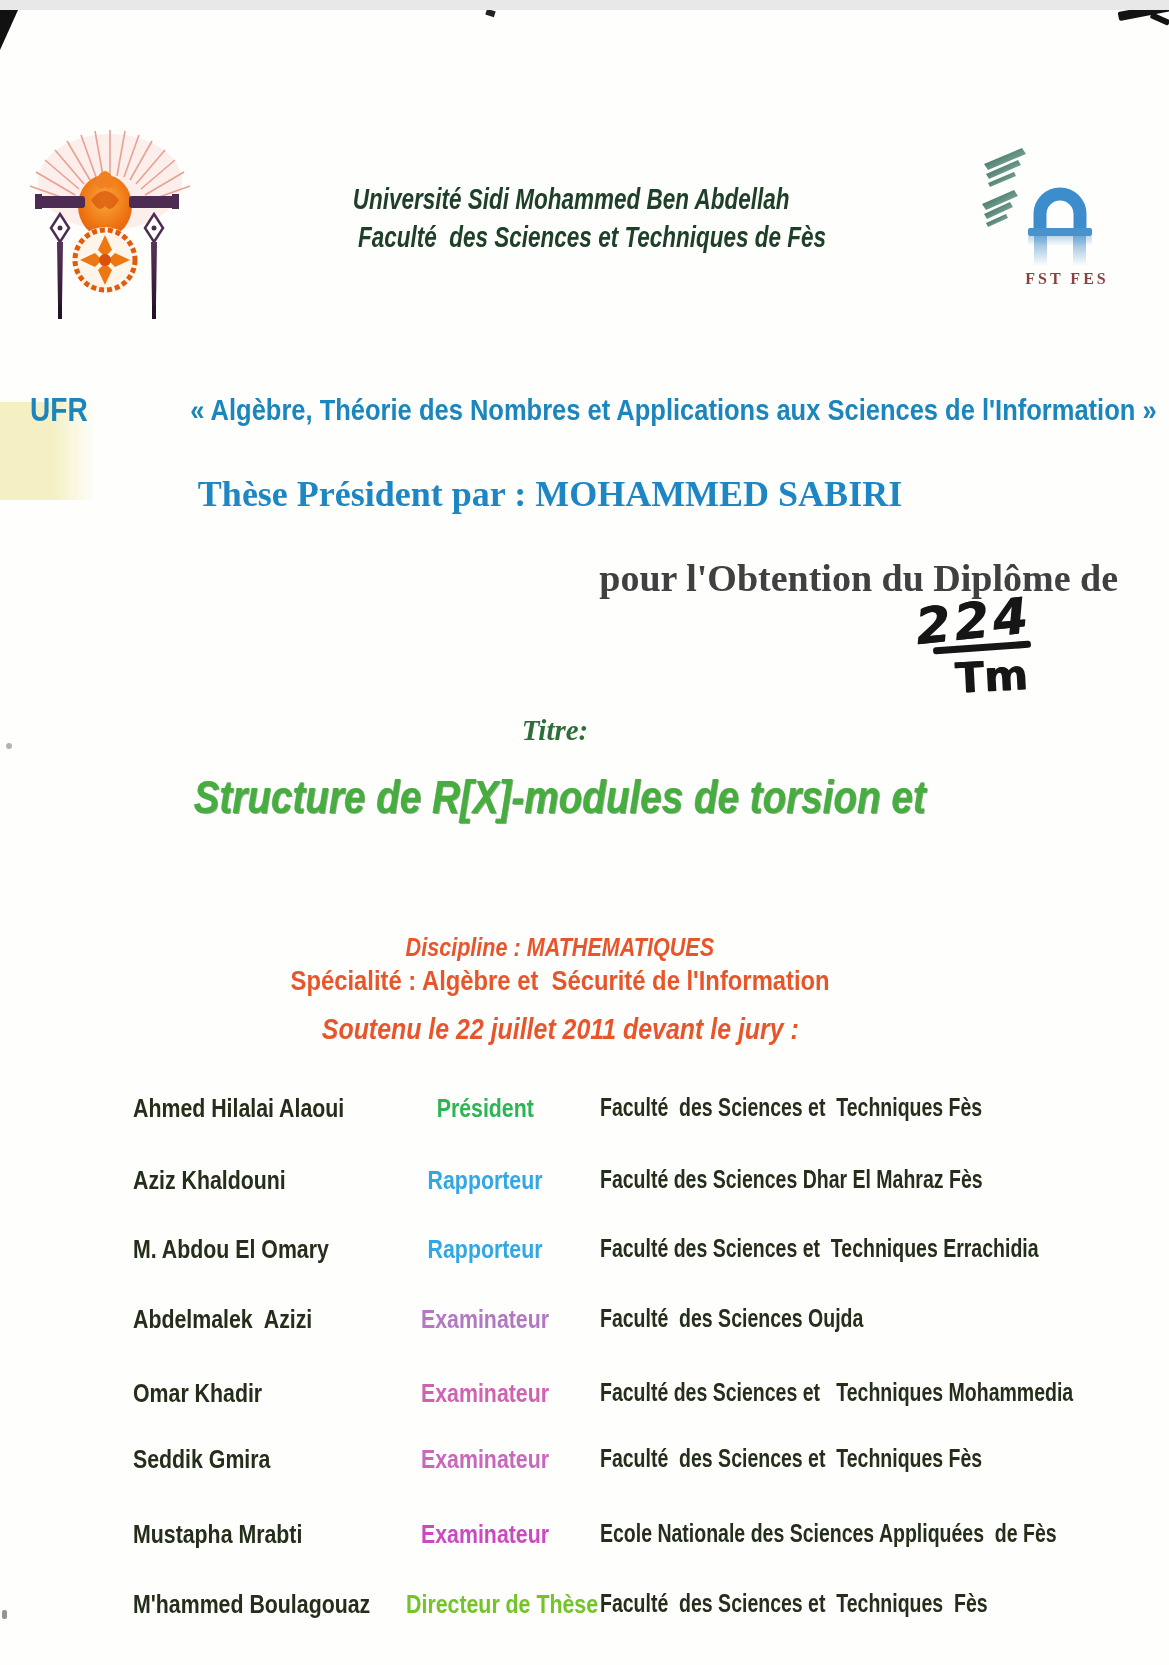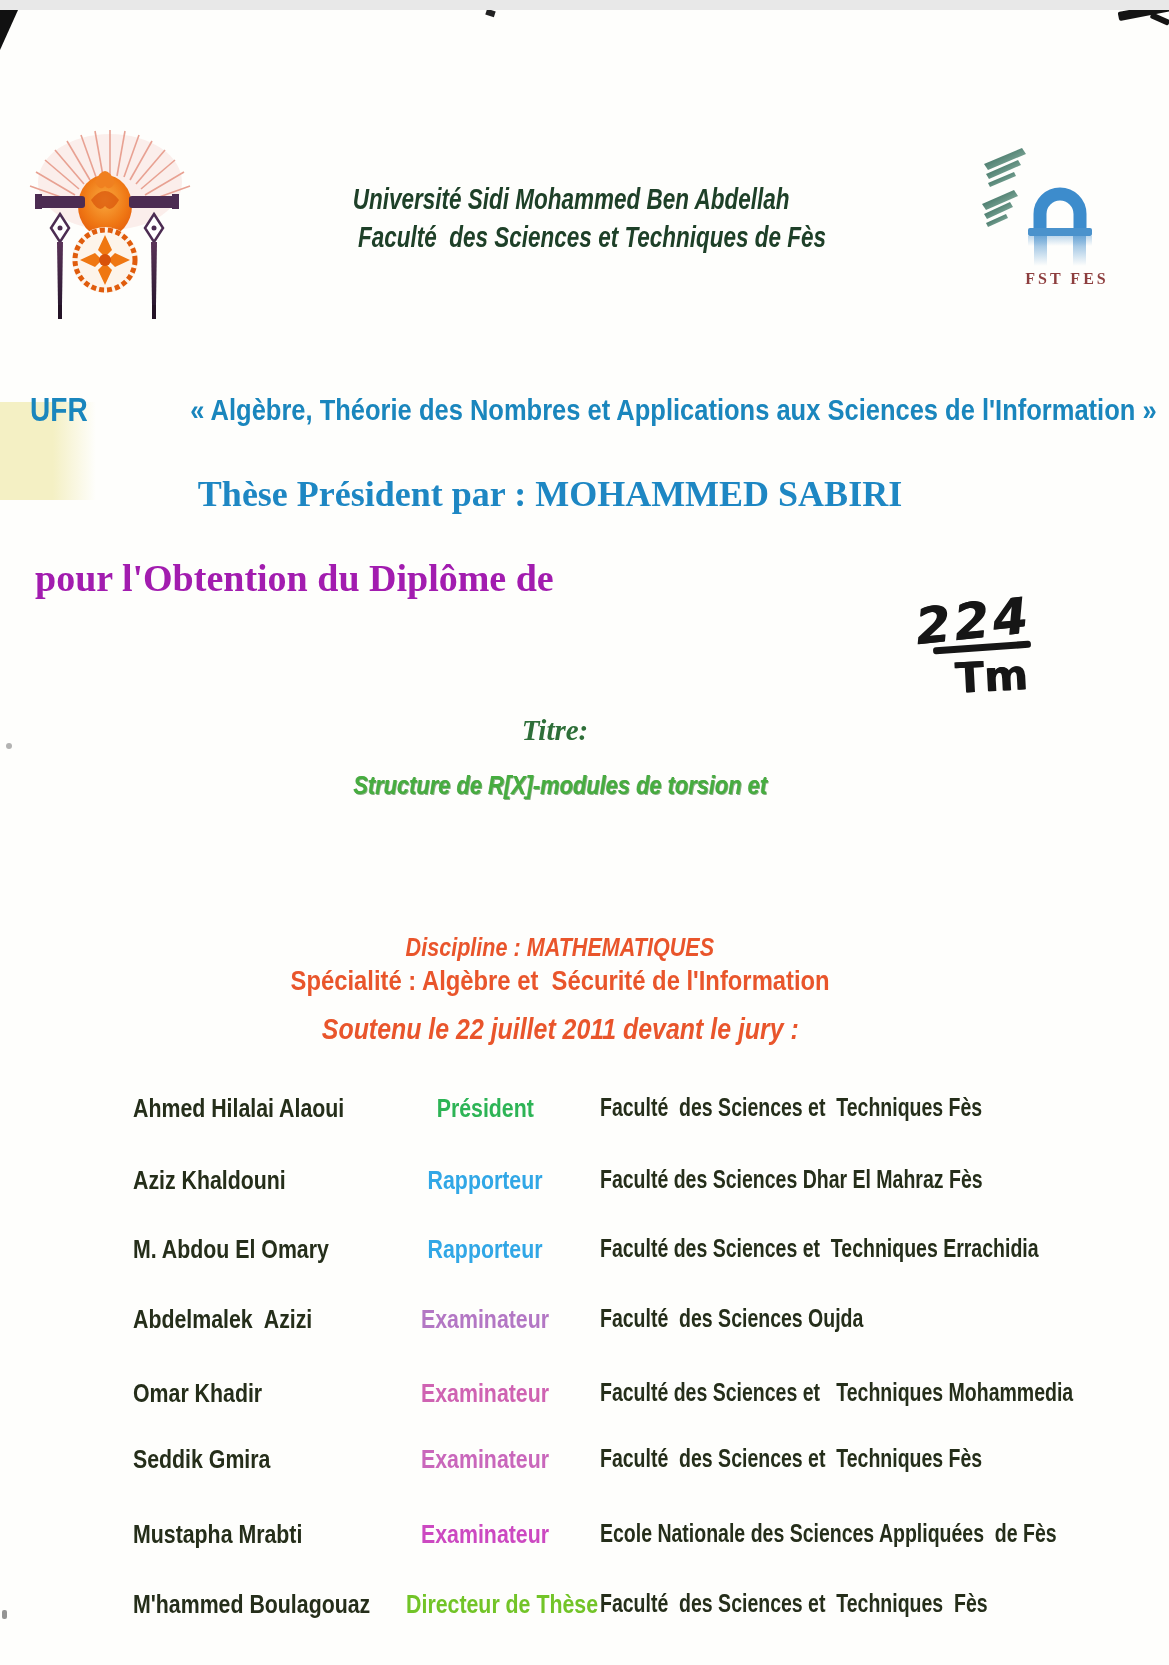--- a/index.html
+++ b/index.html
@@ -15,30 +15,30 @@
   
   .hdr{left:280px;top:170px;width:560px;text-align:center;color:#1e4028;
        font-weight:bold;font-style:italic;font-size:30px;line-height:38px;}
   
   .ufr{left:0;top:381px;width:1169px;color:#1a86bd;font-weight:bold;}
   .ufr .pfx{position:absolute;left:30px;top:0;font-size:33px;--sx:.85;}
   .ufr .txt{position:absolute;left:105px;top:2px;width:1000px;text-align:center;font-size:30px;}
   
   .serifblue{font-family:"Liberation Serif",serif;font-weight:bold;color:#1e87c3;}
   .these{left:0;top:463px;width:1100px;text-align:center;font-size:36px;}
-  .pour{left:0;top:546px;width:1118px;text-align:left;font-size:38px;color:#a21caf;padding-left:35px;}
+  .pour{left:0;top:546px;width:1118px;text-align:right;font-size:38px;color:#404040;}
   .doctorat{left:0;top:629px;width:1118px;text-align:center;
             font-family:"Liberation Serif",serif;font-weight:bold;font-style:italic;
             font-size:31px;color:#4d5420;}
   .titre{left:0;top:704px;width:1110px;text-align:center;
          font-family:"Liberation Serif",serif;font-weight:bold;font-style:italic;
          font-size:29px;color:#2e6f39;}
   
   .gtitle{left:0;width:1120px;text-align:center;font-weight:bold;font-style:italic;
-          font-size:26px;color:#46ad3f;
+          font-size:46px;color:#46ad3f;
           text-shadow:1px 1px 0 rgba(36,110,30,.55), -0.5px -0.5px 0 rgba(36,110,30,.4);}
   .gt1{top:760px;} .gt2{top:812px;}
   
   .orange{left:0;width:1120px;text-align:center;font-weight:bold;color:#e9552b;}
   .disc{top:922px;font-size:26px;font-style:italic;}
   .spec{top:955px;font-size:28px;}
   .sout{top:1002px;font-size:30px;font-style:italic;text-decoration:underline;}
   
   .jrow{left:0;top:0;width:1169px;height:36px;font-weight:bold;font-size:26px;color:#252e1a;}
   .jname{position:absolute;left:133px;top:0;--sx:.82;}

